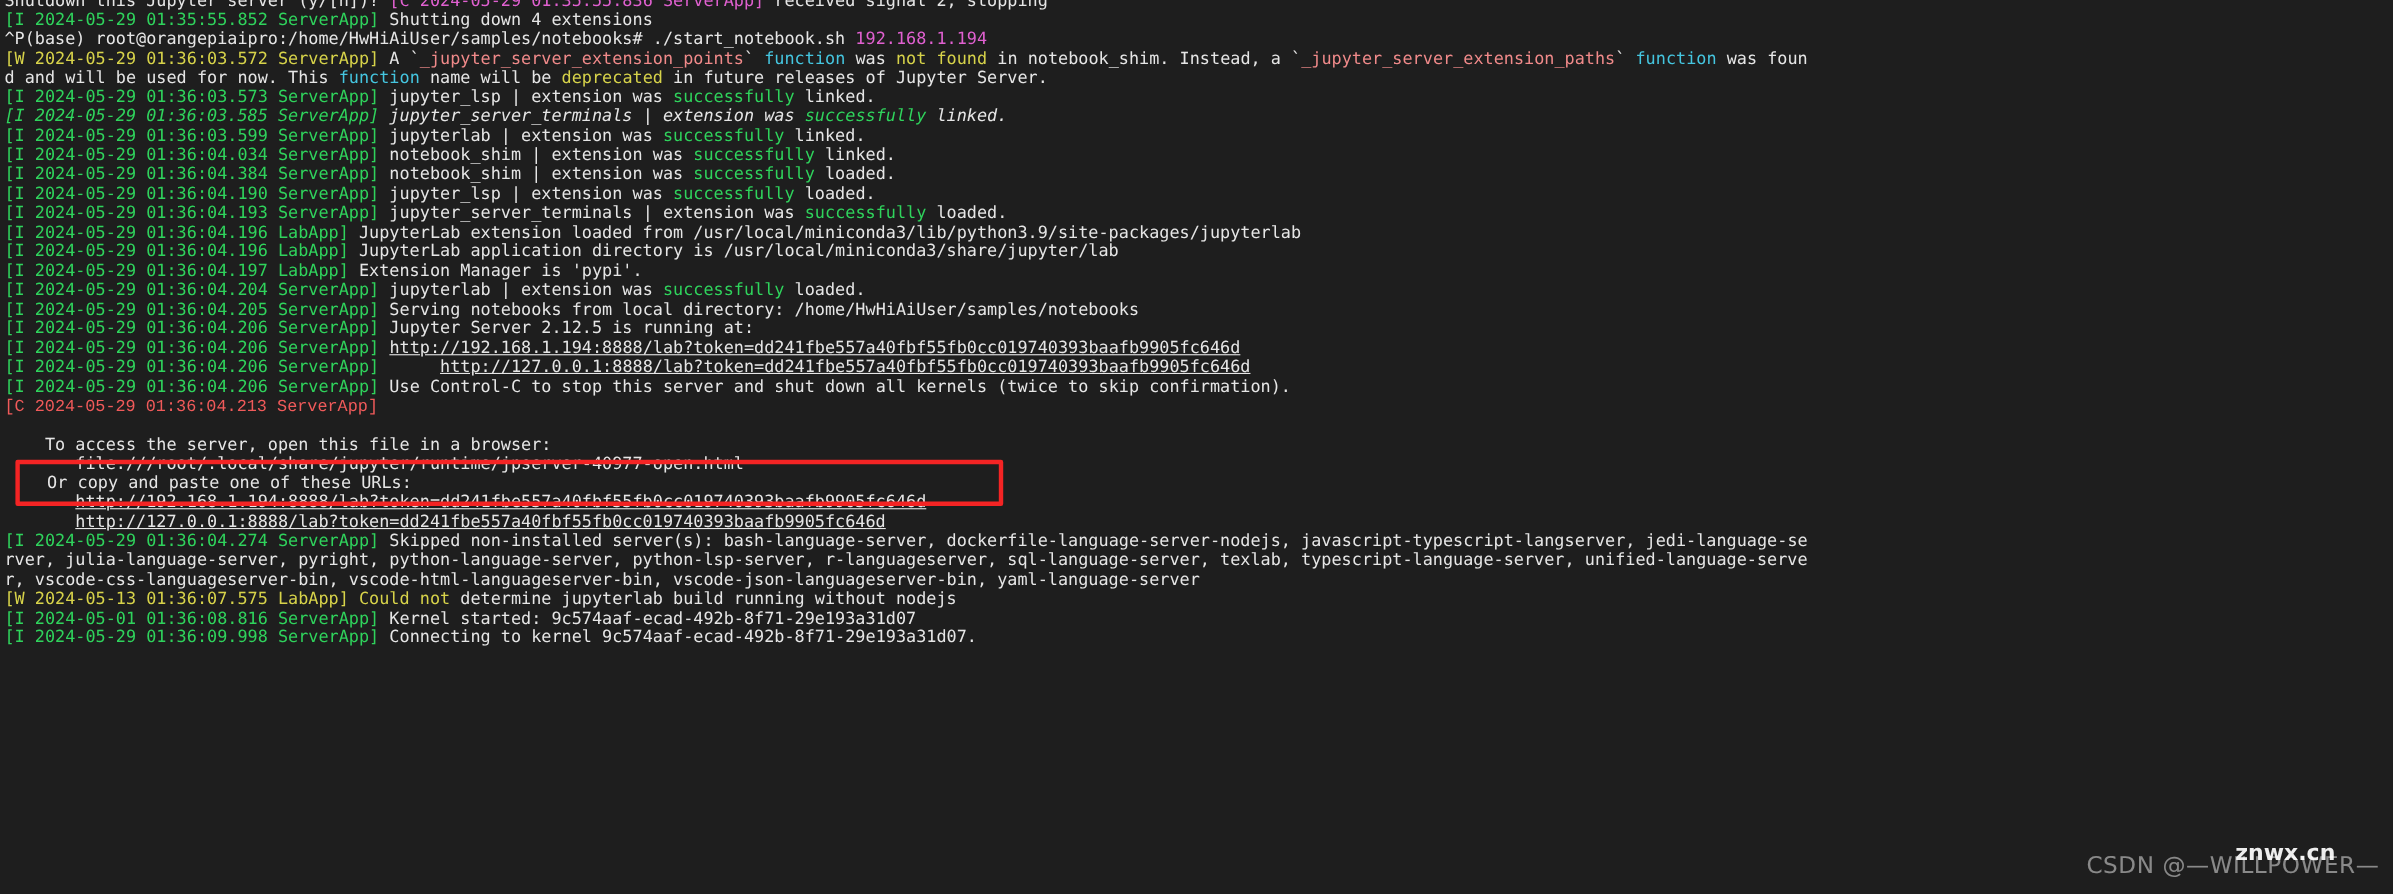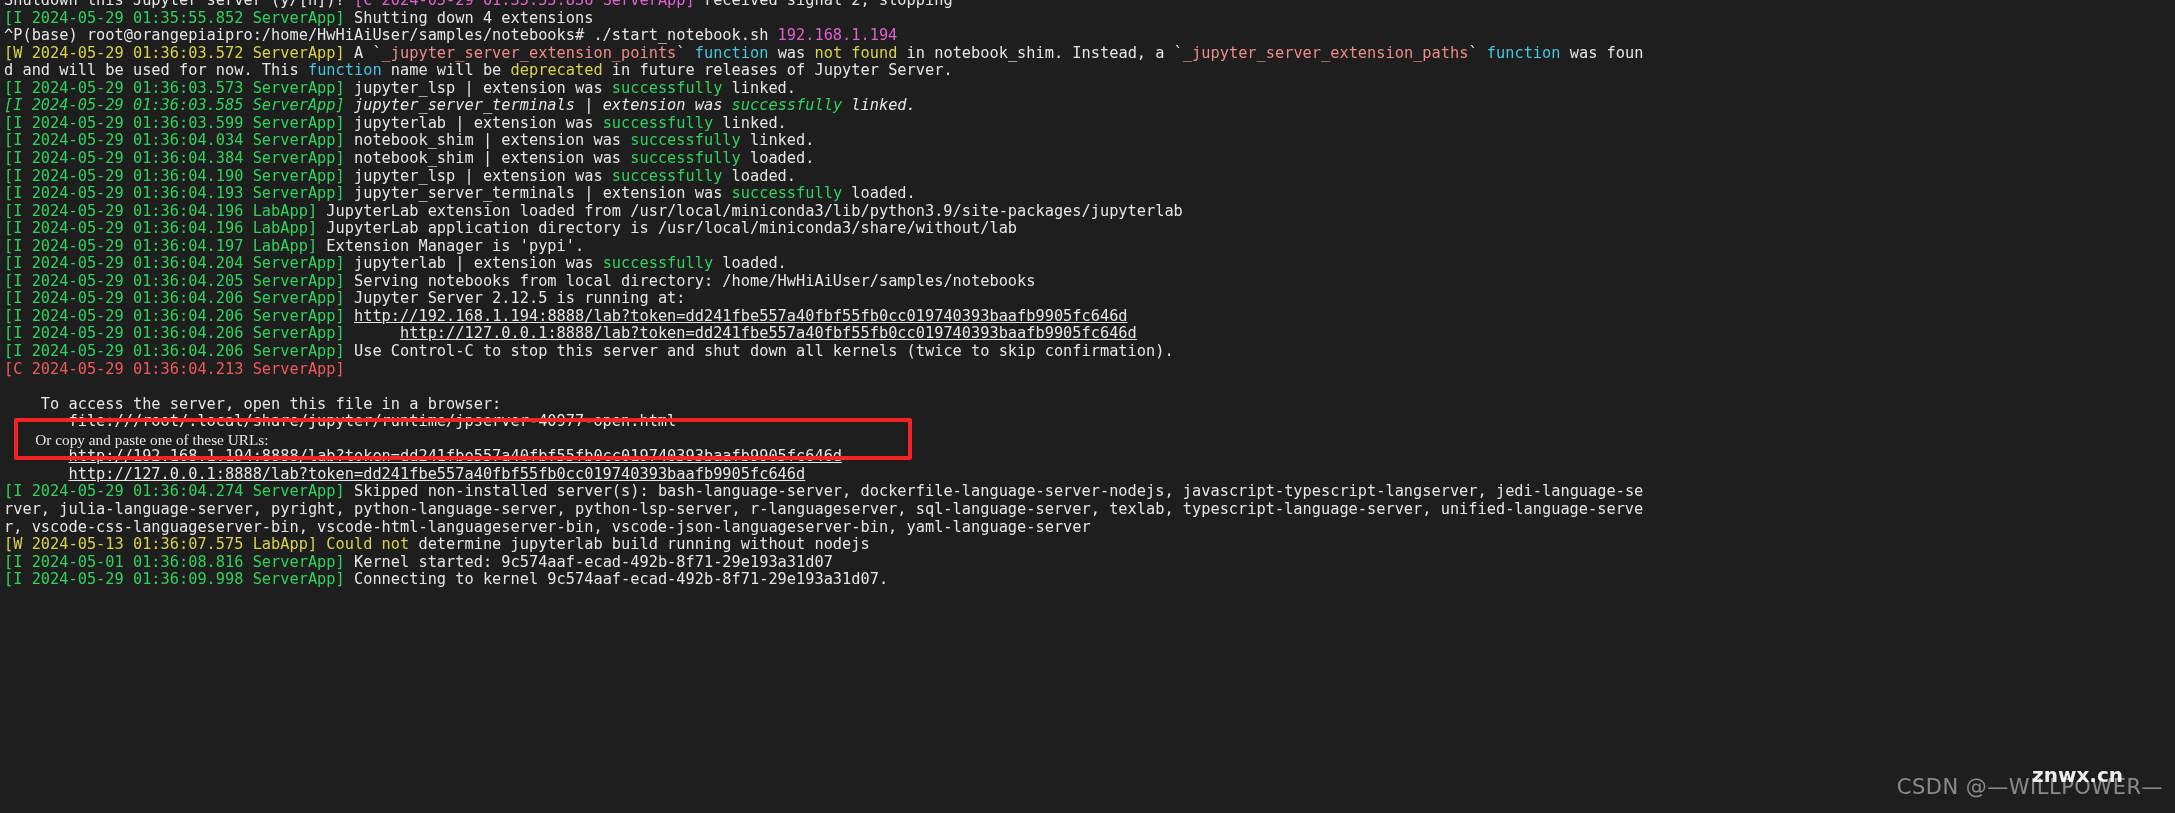--- a/index.html
+++ b/index.html
@@ -36,21 +36,21 @@
     letter-spacing: 0px;
     white-space: pre;
     color: #d8d8d8;
     font-family: "DejaVu Sans Mono", "Liberation Mono", monospace;
   }
   .line span { white-space: pre; }
 
   
   .c-green   { color: #2fd35c; }
   .c-yellow  { color: #d7d34a; }
-  .c-red     { color: #f05a5a; }
+  .c-red     { color: #f05a5a; font-family: Liberation Mono, monospace; }
   .c-salmon  { color: #f08a8a; }
   .c-cyan    { color: #45c6e0; }
   .c-magenta { color: #e060d0; }
   .c-white   { color: #e6e6e6; }
   .ul        { text-decoration: underline; }
 
   #highlight-box {
     position: absolute;
     border: 4px solid #f42424;
     border-radius: 2px;
@@ -77,33 +77,33 @@
       <div class="line" style="position: absolute; top: 44.65px; left: 4px;"><span class="c-yellow">[W 2024-05-29 01:36:03.572 ServerApp]</span><span class="c-white"> A `</span><span class="c-salmon">_jupyter_server_extension_points</span><span class="c-white">` </span><span class="c-cyan">function</span><span class="c-white"> was </span><span class="c-yellow">not found</span><span class="c-white"> in notebook_shim. Instead, a `</span><span class="c-salmon">_jupyter_server_extension_paths</span><span class="c-white">` </span><span class="c-cyan">function</span><span class="c-white"> was foun</span></div>
       <div class="line" style="position: absolute; top: 62.2px; left: 4px;"><span class="c-white">d and will be used for now. This </span><span class="c-cyan">function</span><span class="c-white"> name will be </span><span class="c-yellow">deprecated</span><span class="c-white"> in future releases of Jupyter Server.</span></div>
       <div class="line" style="position: absolute; top: 79.75px; left: 4px;"><span class="c-green">[I 2024-05-29 01:36:03.573 ServerApp]</span><span class="c-white"> jupyter_lsp | extension was </span><span class="c-green">successfully</span><span class="c-white"> linked.</span></div>
       <div class="line" style="position: absolute; top: 97.3px; left: 4px; font-style: italic;"><span class="c-green">[I 2024-05-29 01:36:03.585 ServerApp]</span><span class="c-white"> jupyter_server_terminals | extension was </span><span class="c-green">successfully</span><span class="c-white"> linked.</span></div>
       <div class="line" style="position: absolute; top: 114.85px; left: 4px;"><span class="c-green">[I 2024-05-29 01:36:03.599 ServerApp]</span><span class="c-white"> jupyterlab | extension was </span><span class="c-green">successfully</span><span class="c-white"> linked.</span></div>
       <div class="line" style="position: absolute; top: 132.4px; left: 4px;"><span class="c-green">[I 2024-05-29 01:36:04.034 ServerApp]</span><span class="c-white"> notebook_shim | extension was </span><span class="c-green">successfully</span><span class="c-white"> linked.</span></div>
       <div class="line" style="position: absolute; top: 149.95px; left: 4px;"><span class="c-green">[I 2024-05-29 01:36:04.384 ServerApp]</span><span class="c-white"> notebook_shim | extension was </span><span class="c-green">successfully</span><span class="c-white"> loaded.</span></div>
       <div class="line" style="position: absolute; top: 167.5px; left: 4px;"><span class="c-green">[I 2024-05-29 01:36:04.190 ServerApp]</span><span class="c-white"> jupyter_lsp | extension was </span><span class="c-green">successfully</span><span class="c-white"> loaded.</span></div>
       <div class="line" style="position: absolute; top: 185.05px; left: 4px;"><span class="c-green">[I 2024-05-29 01:36:04.193 ServerApp]</span><span class="c-white"> jupyter_server_terminals | extension was </span><span class="c-green">successfully</span><span class="c-white"> loaded.</span></div>
       <div class="line" style="position: absolute; top: 202.6px; left: 4px;"><span class="c-green">[I 2024-05-29 01:36:04.196 LabApp]</span><span class="c-white"> JupyterLab extension loaded from /usr/local/miniconda3/lib/python3.9/site-packages/jupyterlab</span></div>
-      <div class="line" style="position: absolute; top: 220.15px; left: 4px;"><span class="c-green">[I 2024-05-29 01:36:04.196 LabApp]</span><span class="c-white"> JupyterLab application directory is /usr/local/miniconda3/share/without/lab</span></div>
+      <div class="line" style="position: absolute; top: 220.15px; left: 4px;"><span class="c-green">[I 2024-05-29 01:36:04.196 LabApp]</span><span class="c-white"> JupyterLab application directory is /usr/local/miniconda3/share/jupyter/lab</span></div>
       <div class="line" style="position: absolute; top: 237.7px; left: 4px;"><span class="c-green">[I 2024-05-29 01:36:04.197 LabApp]</span><span class="c-white"> Extension Manager is 'pypi'.</span></div>
       <div class="line" style="position: absolute; top: 255.25px; left: 4px;"><span class="c-green">[I 2024-05-29 01:36:04.204 ServerApp]</span><span class="c-white"> jupyterlab | extension was </span><span class="c-green">successfully</span><span class="c-white"> loaded.</span></div>
       <div class="line" style="position: absolute; top: 272.8px; left: 4px;"><span class="c-green">[I 2024-05-29 01:36:04.205 ServerApp]</span><span class="c-white"> Serving notebooks from local directory: /home/HwHiAiUser/samples/notebooks</span></div>
       <div class="line" style="position: absolute; top: 290.35px; left: 4px;"><span class="c-green">[I 2024-05-29 01:36:04.206 ServerApp]</span><span class="c-white"> Jupyter Server 2.12.5 is running at:</span></div>
       <div class="line" style="position: absolute; top: 307.9px; left: 4px;"><span class="c-green">[I 2024-05-29 01:36:04.206 ServerApp]</span><span class="c-white"> </span><span class="c-white ul">http://192.168.1.194:8888/lab?token=dd241fbe557a40fbf55fb0cc019740393baafb9905fc646d</span></div>
       <div class="line" style="position: absolute; top: 325.45px; left: 4px;"><span class="c-green">[I 2024-05-29 01:36:04.206 ServerApp]</span><span class="c-white">      </span><span class="c-white ul">http://127.0.0.1:8888/lab?token=dd241fbe557a40fbf55fb0cc019740393baafb9905fc646d</span></div>
       <div class="line" style="position: absolute; top: 343px; left: 4px;"><span class="c-green">[I 2024-05-29 01:36:04.206 ServerApp]</span><span class="c-white"> Use Control-C to stop this server and shut down all kernels (twice to skip confirmation).</span></div>
       <div class="line" style="position: absolute; top: 360.55px; left: 4px;"><span class="c-red">[C 2024-05-29 01:36:04.213 ServerApp]</span></div>
       <div class="line" style="position: absolute; top: 378.1px; left: 4px;"><span class="c-white"></span></div>
       <div class="line" style="position: absolute; top: 395.65px; left: 4px;"><span class="c-white">    To access the server, open this file in a browser:</span></div>
       <div class="line" style="position: absolute; top: 413.2px; left: 4px;"><span class="c-white">       file:///root/.local/share/jupyter/runtime/jpserver-40977-open.html</span></div>
-      <div class="line" style="position: absolute; top: 430.75px; left: 20px; font-family: Liberation Serif, serif;"><span class="c-white">    Or copy and paste one of these URLs:</span></div>
+      <div class="line" style="position: absolute; top: 430.75px; left: 6px;"><span class="c-white">    Or copy and paste one of these URLs:</span></div>
       <div class="line" style="position: absolute; top: 448.3px; left: 4px;"><span class="c-white">       </span><span class="c-white ul">http://192.168.1.194:8888/lab?token=dd241fbe557a40fbf55fb0cc019740393baafb9905fc646d</span></div>
       <div class="line" style="position: absolute; top: 465.85px; left: 4px;"><span class="c-white">       </span><span class="c-white ul">http://127.0.0.1:8888/lab?token=dd241fbe557a40fbf55fb0cc019740393baafb9905fc646d</span></div>
       <div class="line" style="position: absolute; top: 483.4px; left: 4px;"><span class="c-green">[I 2024-05-29 01:36:04.274 ServerApp]</span><span class="c-white"> Skipped non-installed server(s): bash-language-server, dockerfile-language-server-nodejs, javascript-typescript-langserver, jedi-language-se</span></div>
       <div class="line" style="position: absolute; top: 500.95px; left: 4px;"><span class="c-white">rver, julia-language-server, pyright, python-language-server, python-lsp-server, r-languageserver, sql-language-server, texlab, typescript-language-server, unified-language-serve</span></div>
       <div class="line" style="position: absolute; top: 518.5px; left: 4px;"><span class="c-white">r, vscode-css-languageserver-bin, vscode-html-languageserver-bin, vscode-json-languageserver-bin, yaml-language-server</span></div>
       <div class="line" style="position: absolute; top: 536.05px; left: 4px;"><span class="c-yellow">[W 2024-05-13 01:36:07.575 LabApp]</span><span class="c-white"> </span><span class="c-yellow">Could not</span><span class="c-white"> determine jupyterlab build running without nodejs</span></div>
       <div class="line" style="position: absolute; top: 553.6px; left: 4px;"><span class="c-green">[I 2024-05-01 01:36:08.816 ServerApp]</span><span class="c-white"> Kernel started: 9c574aaf-ecad-492b-8f71-29e193a31d07</span></div>
       <div class="line" style="position: absolute; top: 571.15px; left: 4px;"><span class="c-green">[I 2024-05-29 01:36:09.998 ServerApp]</span><span class="c-white"> Connecting to kernel 9c574aaf-ecad-492b-8f71-29e193a31d07.</span></div>
     </div>
 

